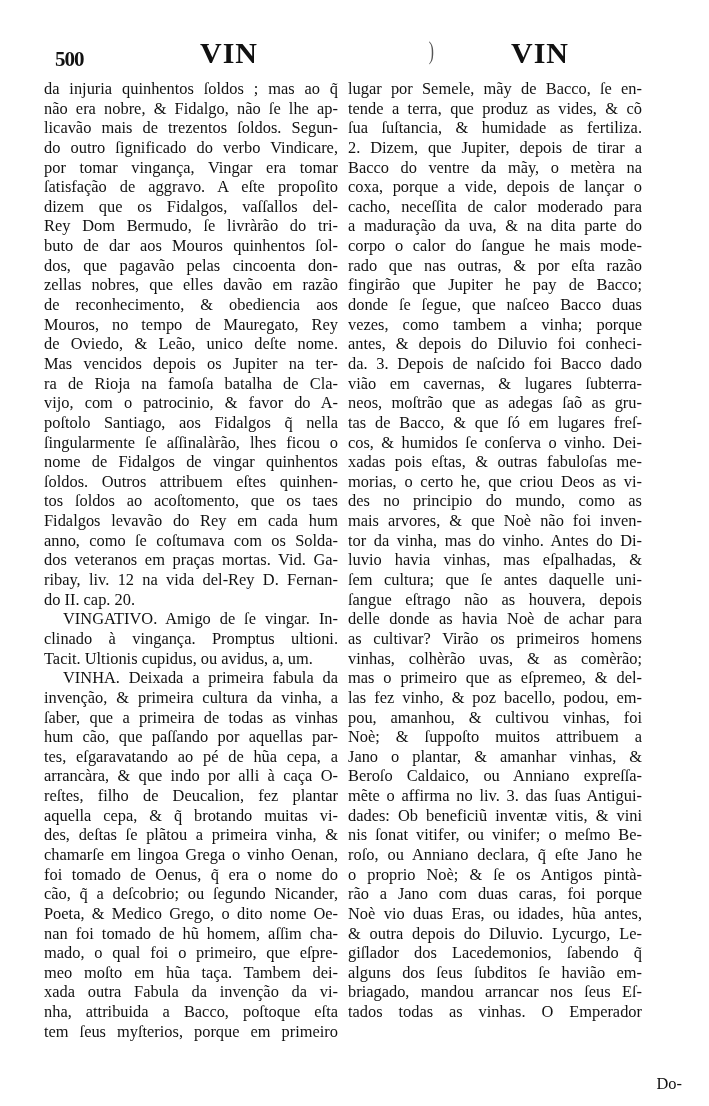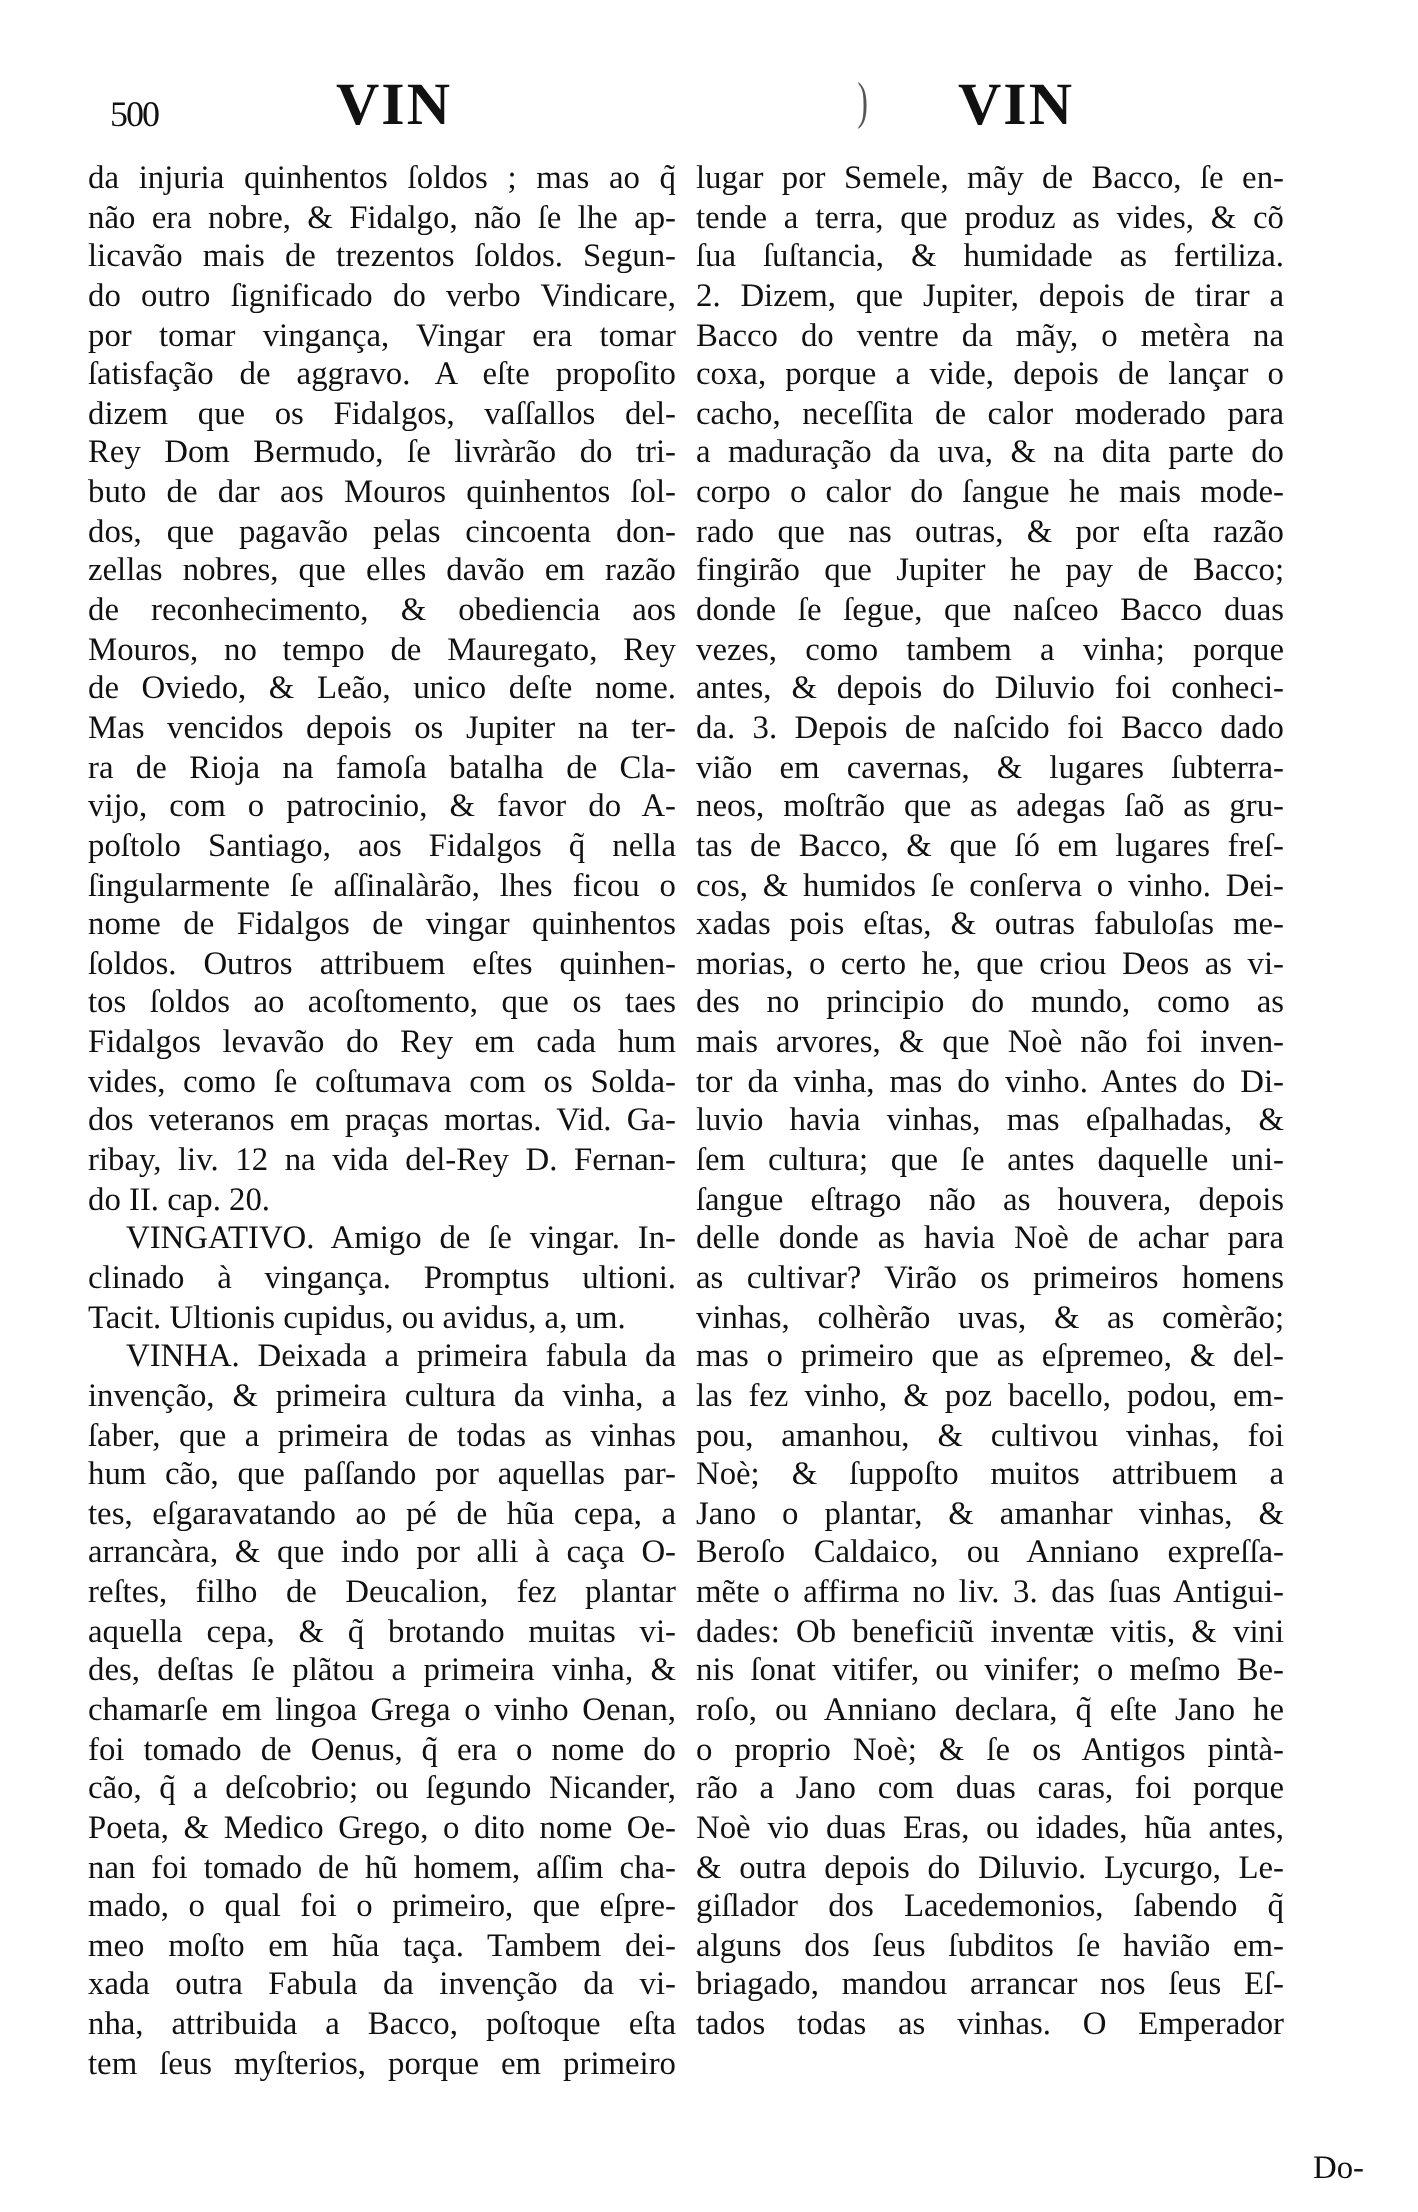--- a/index.html
+++ b/index.html
@@ -1,19 +1,19 @@
 <!DOCTYPE html>
 <html><head>
 <meta charset="utf-8">
 <style>
   html, body { margin:0; padding:0; background:#ffffff; }
   body { width:709px; height:1106px; position:relative; overflow:hidden;
          font-family: "Liberation Serif", "DejaVu Serif", serif; color:#111; }
-  .page-number { position:absolute; left:55px; top:47px; font-size:18px; font-weight:normal; letter-spacing:-1px; }
-  .running-head { position:absolute; top:36px; font-size:30px; font-weight:bold; letter-spacing:1px; }
+  .page-number { position:absolute; left:55px; top:47px; font-size:21px; font-weight:bold; letter-spacing:-1px; }
+  .running-head { position:absolute; top:36px; font-size:30px; font-weight:bold; letter-spacing:1px;margin-left:32px; }
   .rh-left { left:168px; }
   .rh-right { left:479px; }
   .gutter-mark { position:absolute; left:427px; top:36px; font-size:26px; color:#555; transform:scaleX(0.6); }
   .column { position:absolute; top:79px; width:294px; }
   .col-left { left:44px; }
   .col-right { left:348px; }
   .line { display:block; height:19.65px; line-height:19.65px; font-size:16.4px; white-space:nowrap;
           text-align:justify; text-align-last:justify; overflow:hidden; }
   .line.last { text-align-last:left; }
   .line.indent { padding-left:19px; }
@@ -46,21 +46,21 @@
       <span class="line">de Oviedo, &amp; Leão, unico deſte nome.</span>
       <span class="line">Mas vencidos depois os Jupiter na ter-</span>
       <span class="line">ra de Rioja na famoſa batalha de Cla-</span>
       <span class="line">vijo, com o patrocinio, &amp; favor do A-</span>
       <span class="line">poſtolo Santiago, aos Fidalgos q̃ nella</span>
       <span class="line">ſingularmente ſe aſſinalàrão, lhes ficou o</span>
       <span class="line">nome de Fidalgos de vingar quinhentos</span>
       <span class="line">ſoldos. Outros attribuem eſtes quinhen-</span>
       <span class="line">tos ſoldos ao acoſtomento, que os taes</span>
       <span class="line">Fidalgos levavão do Rey em cada hum</span>
-      <span class="line">vides, como ſe coſtumava com os Solda-</span>
+      <span class="line">anno, como ſe coſtumava com os Solda-</span>
       <span class="line">dos veteranos em praças mortas. Vid. Ga-</span>
       <span class="line">ribay, liv. 12 na vida del-Rey D. Fernan-</span>
       <span class="line last">do II. cap. 20.</span>
       <span class="line indent">VINGATIVO. Amigo de ſe vingar. In-</span>
       <span class="line">clinado à vingança. Promptus ultioni.</span>
       <span class="line last">Tacit. Ultionis cupidus, ou avidus, a, um.</span>
       <span class="line indent">VINHA. Deixada a primeira fabula da</span>
       <span class="line">invenção, &amp; primeira cultura da vinha, a</span>
       <span class="line">ſaber, que a primeira de todas as vinhas</span>
       <span class="line">hum cão, que paſſando por aquellas par-</span>

